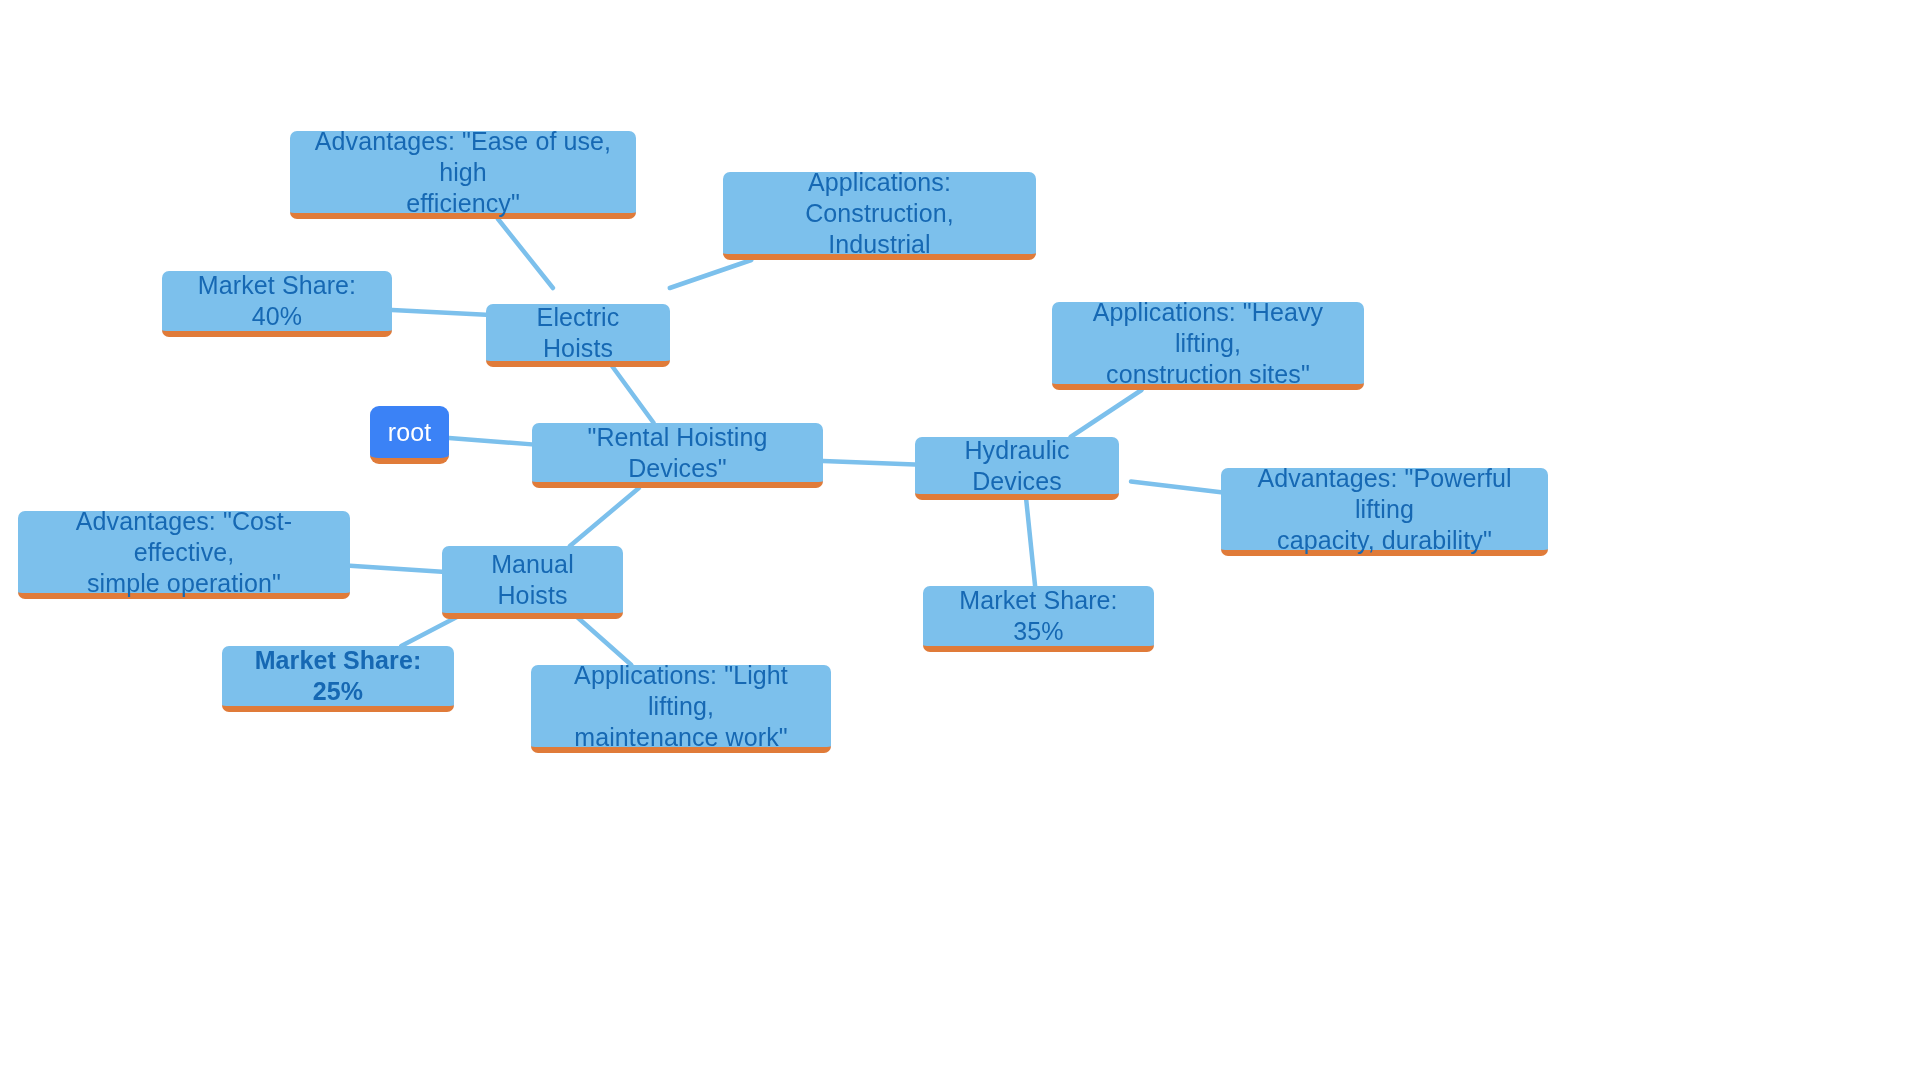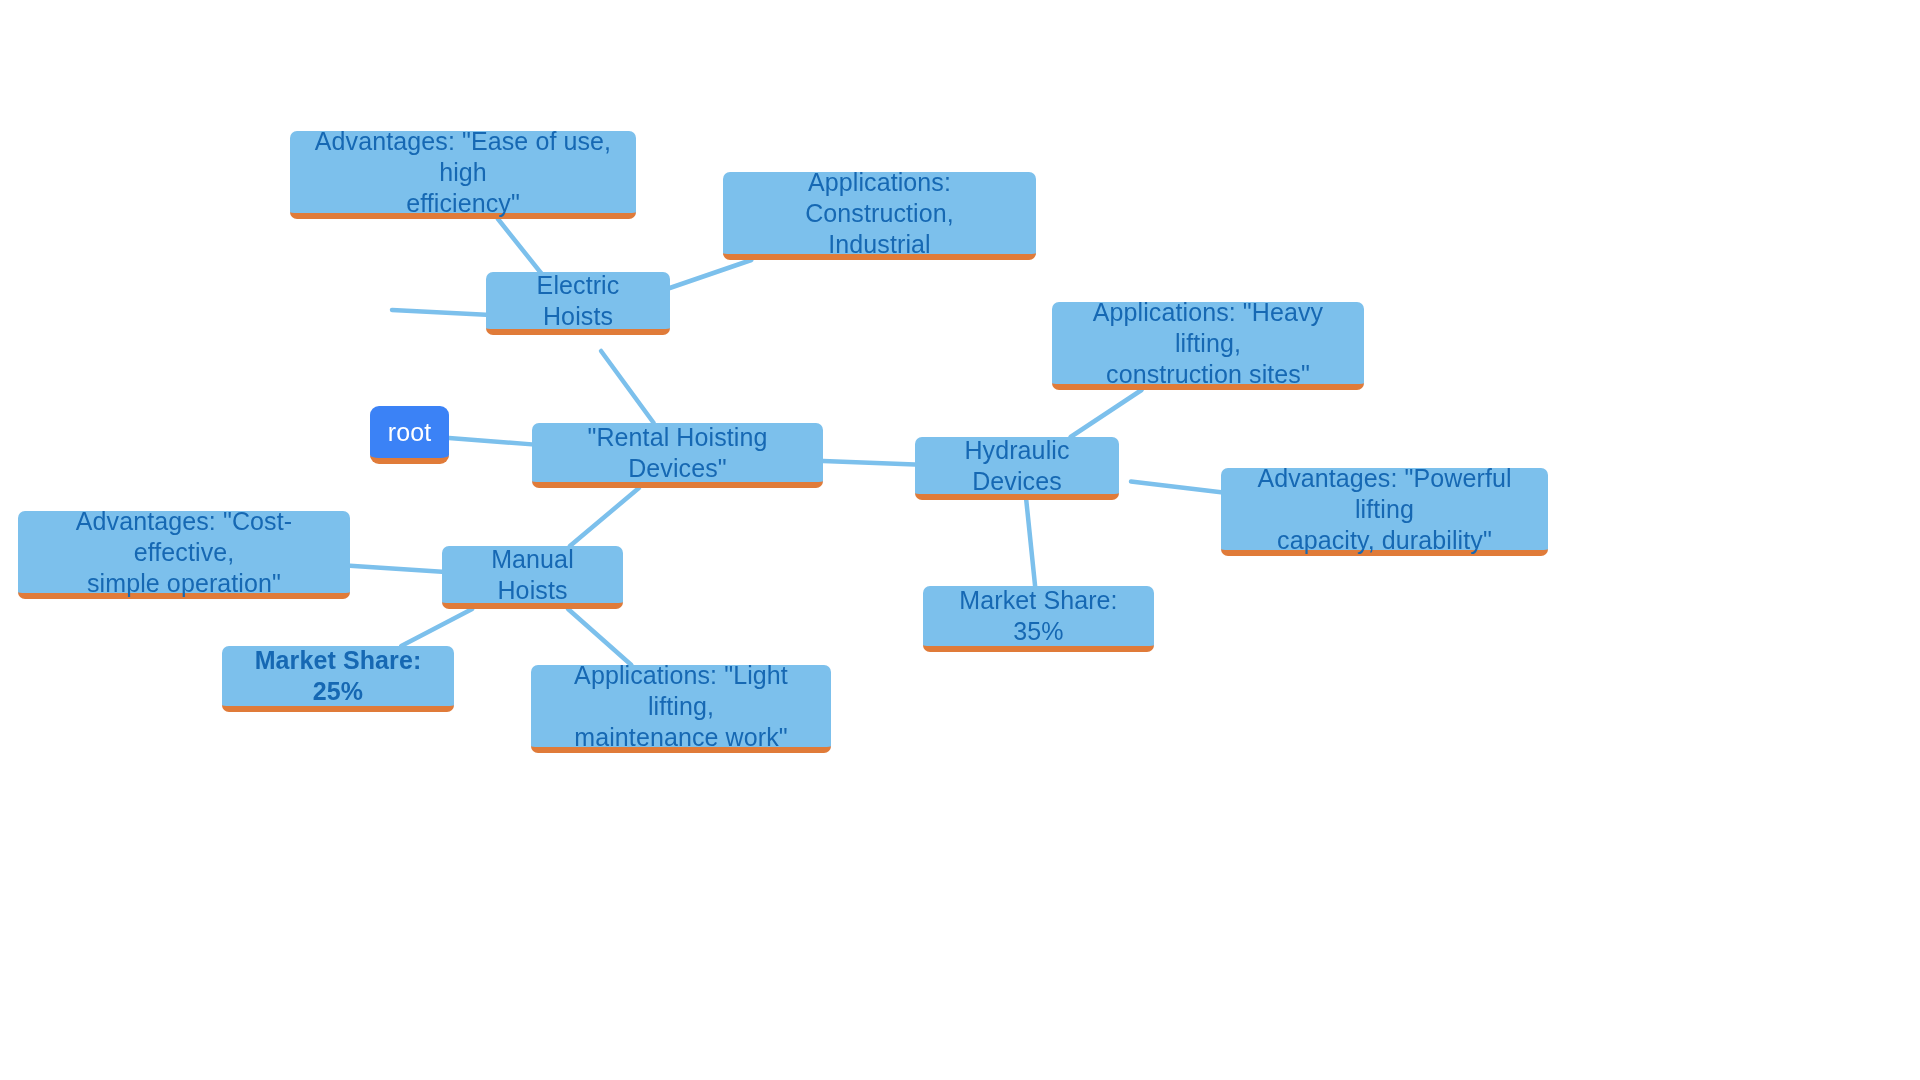--- a/index.html
+++ b/index.html
@@ -66,30 +66,31 @@
       <line x1="669.7608695652174" y1="288" x2="751.3260869565217" y2="260" stroke="#7cc0ec" stroke-width="4.5" stroke-linecap="round"></line>
       <line x1="1070.5714285714287" y1="437" x2="1141.5510204081634" y2="390" stroke="#7cc0ec" stroke-width="4.5" stroke-linecap="round"></line>
       <line x1="1131" y1="481.49585062240664" x2="1221" y2="492.32572614107886" stroke="#7cc0ec" stroke-width="4.5" stroke-linecap="round"></line>
       <line x1="1026.2441860465117" y1="500" x2="1035.1013289036546" y2="586" stroke="#7cc0ec" stroke-width="4.5" stroke-linecap="round"></line>
       <line x1="442" y1="571.6571018651363" x2="350" y2="565.7173601147776" stroke="#7cc0ec" stroke-width="4.5" stroke-linecap="round"></line>
       <line x1="472.1379310344828" y1="609" x2="401.23645320197045" y2="646" stroke="#7cc0ec" stroke-width="4.5" stroke-linecap="round"></line>
       <line x1="568.0722433460076" y1="609" x2="631.3117870722433" y2="665" stroke="#7cc0ec" stroke-width="4.5" stroke-linecap="round"></line>
     </svg>
 <div class="node root-node" style="left: 370px; top: 406px; width: 79px; height: 58px;">root</div>
     <div class="node" style="left: 532px; top: 423px; width: 291px; height: 65px;">"Rental Hoisting Devices"</div>
-    <div class="node" style="left: 486px; top: 272px; width: 184px; height: 63px;">Electric Hoists</div>
+    <div class="node" style="left: 486px; top: 304px; width: 184px; height: 63px;">Electric Hoists</div>
     <div class="node" style="left: 290px; top: 131px; width: 346px; height: 88px;">Advantages: "Ease of use, high
 efficiency"</div>
+    <div class="node" style="left: 162px; top: 271px; width: 230px; height: 66px;">Market Share: 40%</div>
     <div class="node" style="left: 723px; top: 172px; width: 313px; height: 88px;">Applications: Construction,
 Industrial</div>
     <div class="node" style="left: 915px; top: 437px; width: 204px; height: 63px;">Hydraulic Devices</div>
     <div class="node" style="left: 1052px; top: 302px; width: 312px; height: 88px;">Applications: "Heavy lifting,
 construction sites"</div>
     <div class="node" style="left: 1221px; top: 468px; width: 327px; height: 88px;">Advantages: "Powerful lifting
 capacity, durability"</div>
     <div class="node" style="left: 923px; top: 586px; width: 231px; height: 66px;">Market Share: 35%</div>
-    <div class="node" style="left: 442px; top: 546px; width: 181px; height: 63px;">Manual Hoists</div>
+    <div class="node" style="left: 442px; top: 546px; width: 181px; height: 73px;">Manual Hoists</div>
     <div class="node" style="left: 18px; top: 511px; width: 332px; height: 88px;">Advantages: "Cost-effective,
 simple operation"</div>
     <div class="node" style="left: 222px; top: 646px; width: 232px; height: 66px; font-weight: bold;">Market Share: 25%</div>
     <div class="node" style="left: 531px; top: 665px; width: 300px; height: 88px;">Applications: "Light lifting,
 maintenance work"</div>
   </div>
 
 </body></html>

